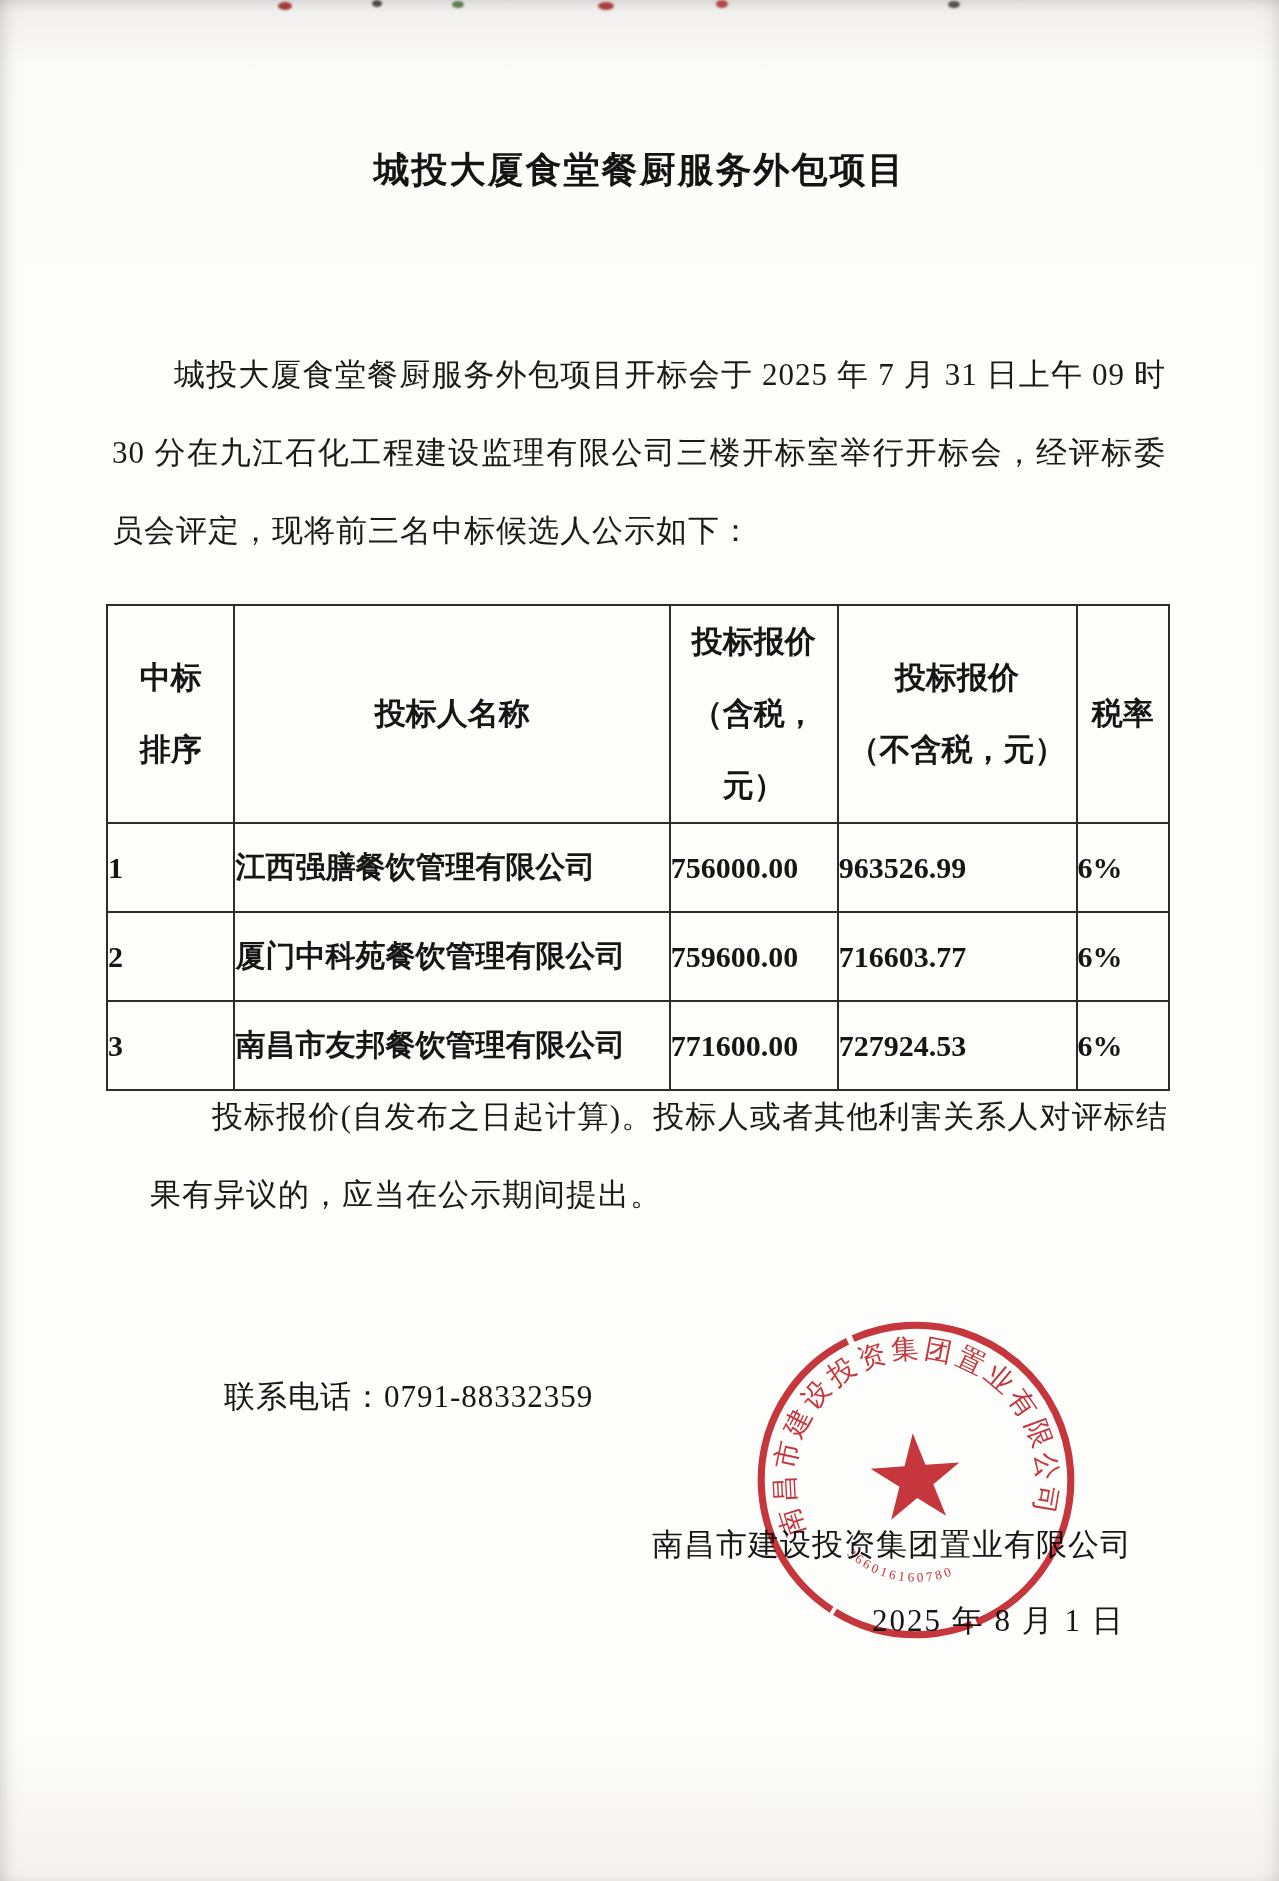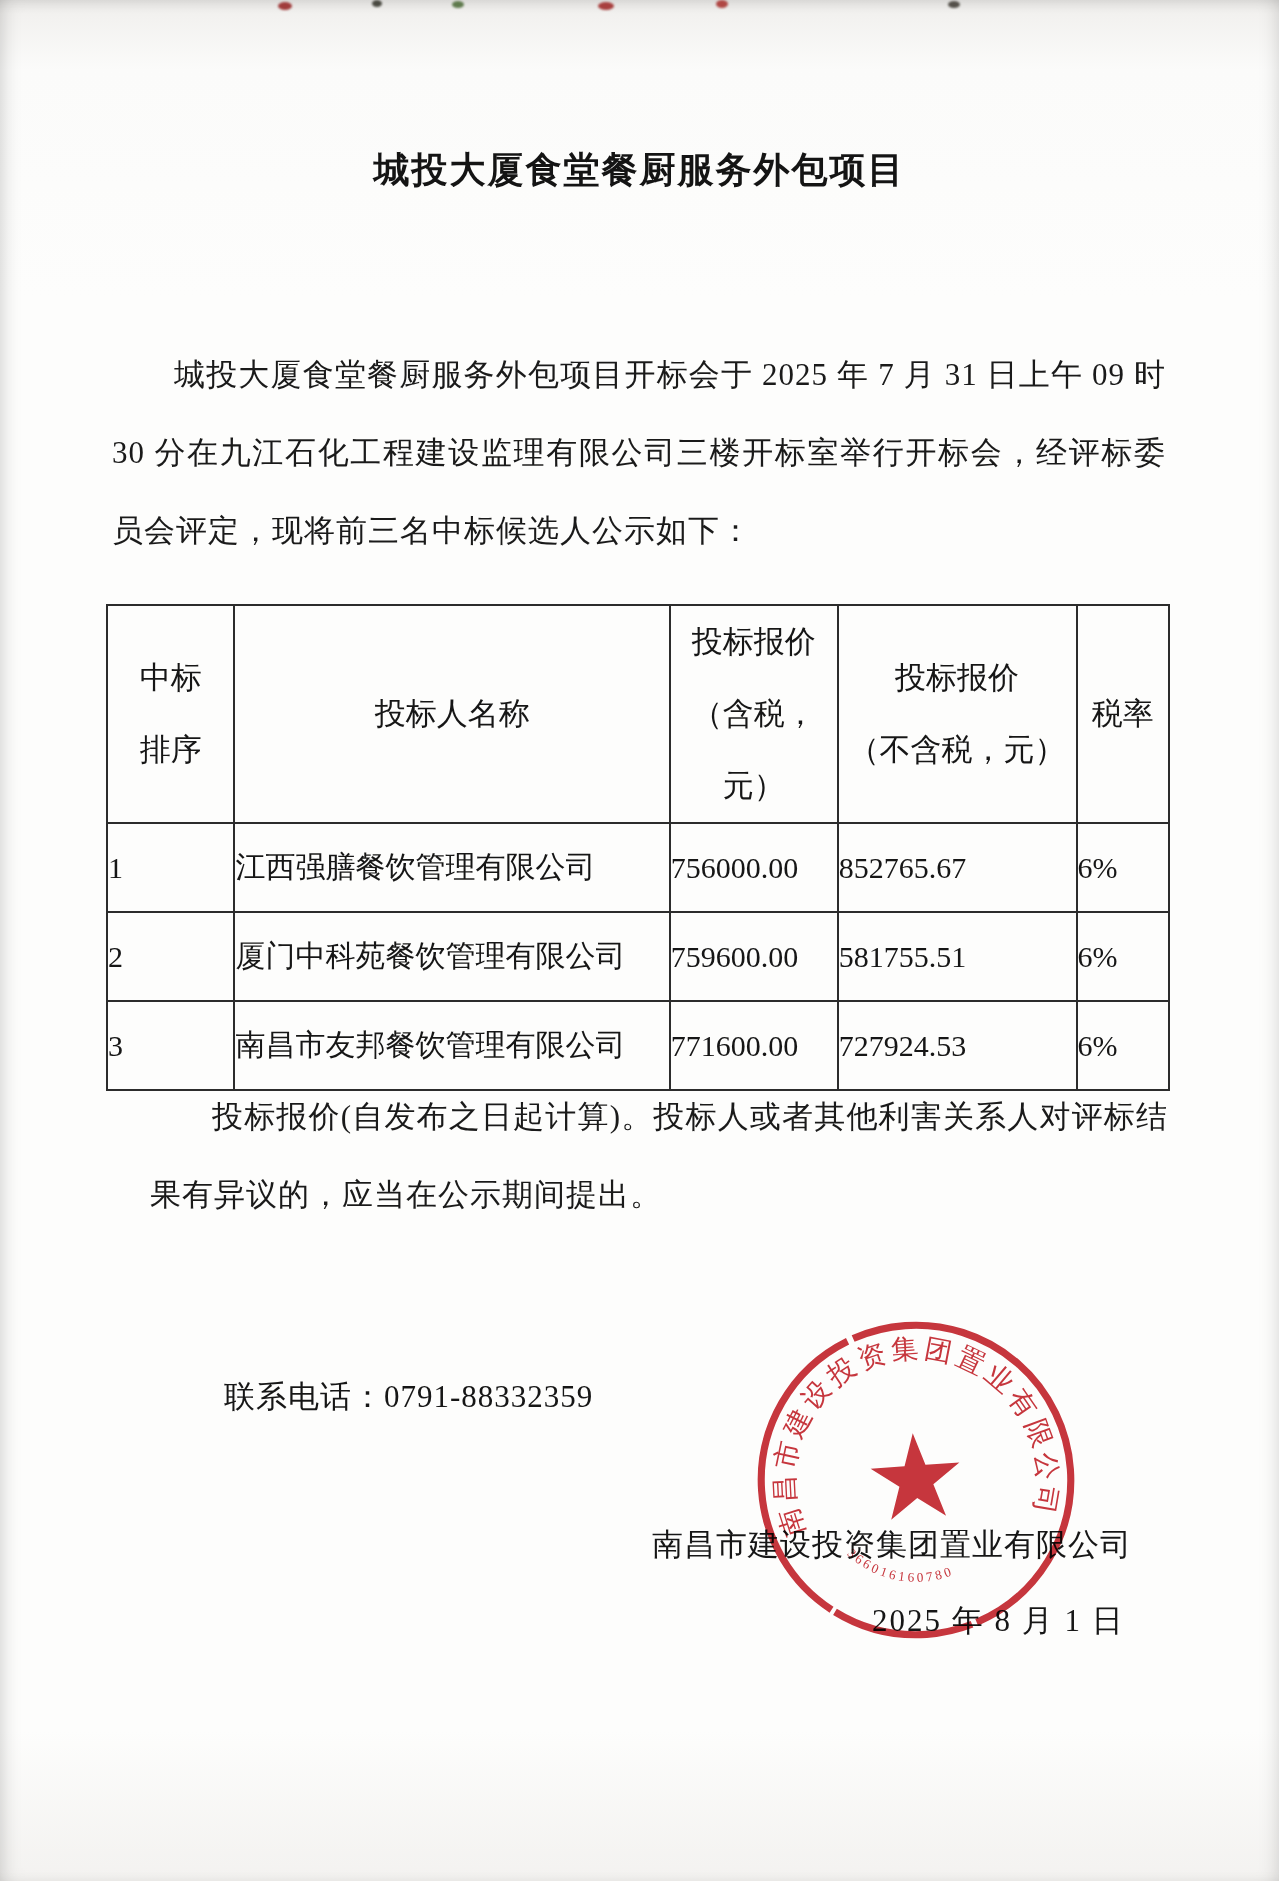--- a/index.html
+++ b/index.html
@@ -33,21 +33,21 @@
   .phone{left:224px;top:1376px;}
   .signature{left:652px;top:1524px;}
   .dateline{left:872px;top:1600px;letter-spacing:2px;}
   table.bid{
     position:absolute;left:106px;top:604px;width:1064px;
     border-collapse:collapse;table-layout:fixed;
     font-size:30px;color:#161616;
   }
   table.bid th,table.bid td{
     border:2px solid #2c2c2c;vertical-align:middle;
-    font-weight:normal;padding:0;overflow:hidden;
+    font-weight:bold;padding:0;overflow:hidden;
   }
   table.bid thead tr{height:214px;}
   table.bid tbody tr{height:89px;}
   table.bid th{white-space:pre-line;line-height:72px;font-size:31px;}
   .seal{
     position:absolute;left:748px;top:1312px;width:336px;height:336px;
     mix-blend-mode:multiply;opacity:.93;
     transform:rotate(-4deg);
   }
   .seal text{font-family:"Liberation Serif","DejaVu Serif",serif;}
@@ -94,28 +94,28 @@
         <th>投标报价
 （不含税，元）</th>
         <th>税率</th>
       </tr>
     </thead>
     <tbody>
       <tr>
         <td>1</td>
         <td>江西强膳餐饮管理有限公司</td>
         <td>756000.00</td>
-        <td>852765.67</td>
+        <td>963526.99</td>
         <td>6%</td>
       </tr>
       <tr>
         <td>2</td>
         <td>厦门中科苑餐饮管理有限公司</td>
         <td>759600.00</td>
-        <td>581755.51</td>
+        <td>716603.77</td>
         <td>6%</td>
       </tr>
       <tr>
         <td>3</td>
         <td>南昌市友邦餐饮管理有限公司</td>
         <td>771600.00</td>
         <td>727924.53</td>
         <td>6%</td>
       </tr>
     </tbody>

